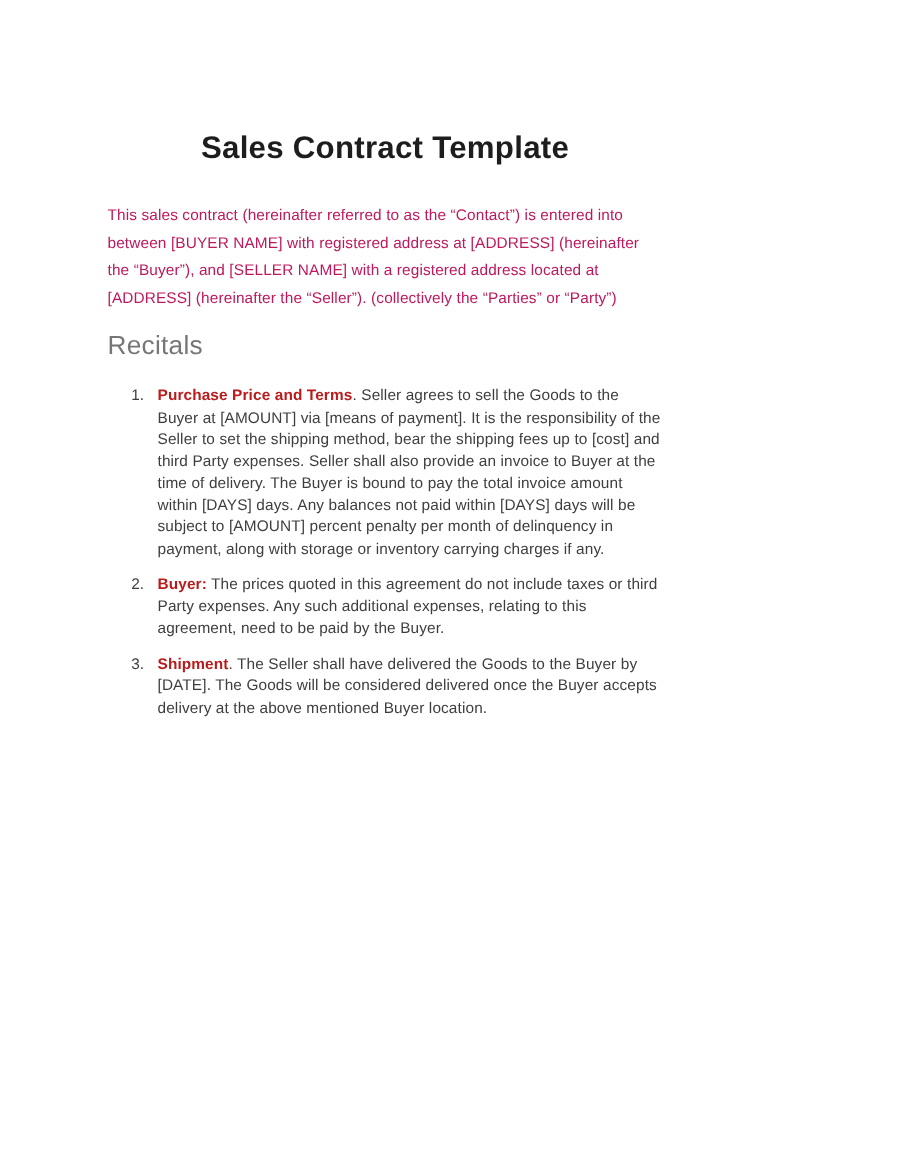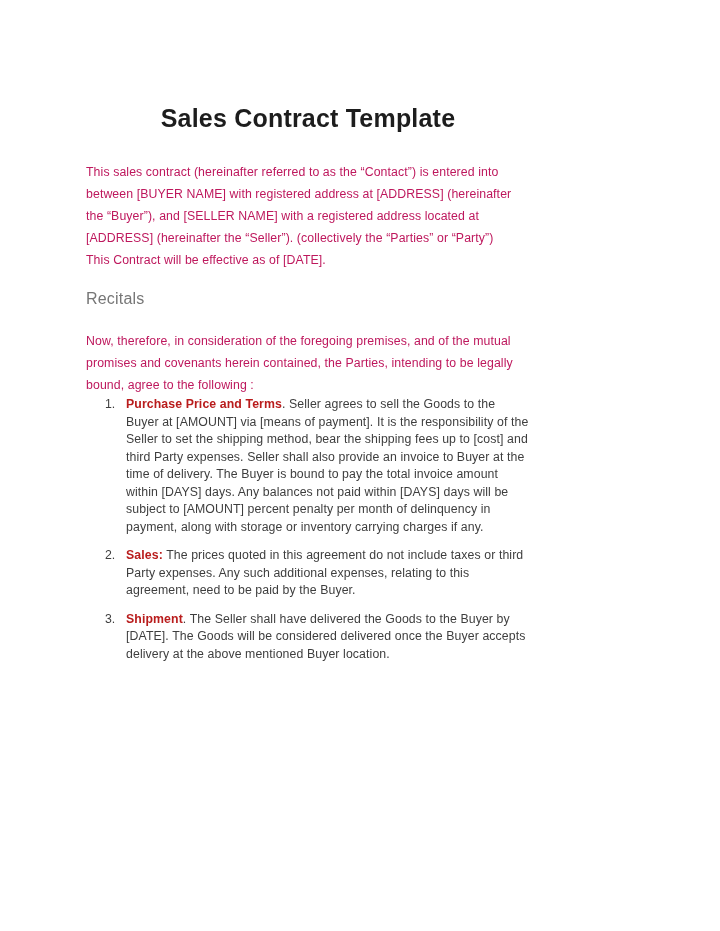--- a/index.html
+++ b/index.html
@@ -32,21 +32,21 @@
     line-height: 22px;
     color: #be185d;
     letter-spacing: 0.1px;
   }
   .mb-7  { margin-bottom: 7px; }
   .mb-6  { margin-bottom: 6px; }
   .mb-10 { margin-bottom: 10px; }
   .mb-4  { margin-bottom: 4px; }
   h2.recitals {
     margin: 18px 0 21px 0;
-    font-size: 16px;
+    font-size: 21px;
     line-height: 20px;
     font-weight: normal;
     color: #767676;
     letter-spacing: 0.2px;
   }
   .terms { margin: 0; padding: 0; }
   .term-item {
     display: flex;
     align-items: flex-start;
     margin-bottom: 11px;
@@ -74,38 +74,36 @@
 </style>
 </head>
 <body>
 
 <div class="page">
 
   <h1 class="doc-title">Sales Contract Template</h1>
 
   <p class="body-par mb-7">This sales contract (hereinafter referred to as the “Contact”) is entered into between [BUYER NAME] with registered address at [ADDRESS] (hereinafter the “Buyer”), and [SELLER NAME] with a registered address located at [ADDRESS] (hereinafter the “Seller”). (collectively the “Parties” or “Party”)</p>
 
-  <p class="body-par">This Contract will be effective as of [DATE].</p>
 
   <h2 class="recitals">Recitals</h2>
 
 
 
-  <p class="body-par mb-4">Now, therefore, in consideration of the foregoing premises, and of the mutual promises and covenants herein contained, the Parties, intending to be legally bound, agree to the following :</p>
 
   <div class="terms">
 
     <div class="term-item">
       <span class="term-number">1.</span>
       <span class="term-text"><b>Purchase Price and Terms</b><span>. Seller agrees to sell the Goods to the Buyer at [AMOUNT] via [means of payment]. It is the responsibility of the Seller to set the shipping method, bear the shipping fees up to [cost] and third Party expenses. Seller shall also provide an invoice to Buyer at the time of delivery. The Buyer is bound to pay the total invoice amount within [DAYS] days. Any balances not paid within [DAYS] days will be subject to [AMOUNT] percent penalty per month of delinquency in payment, along with storage or inventory carrying charges if any.</span></span>
     </div>
 
     <div class="term-item">
       <span class="term-number">2.</span>
-      <span class="term-text"><b>Sales:</b><span> The prices quoted in this agreement do not include taxes or third Party expenses. Any such additional expenses, relating to this agreement, need to be paid by the Buyer.</span></span>
+      <span class="term-text"><b>Buyer:</b><span> The prices quoted in this agreement do not include taxes or third Party expenses. Any such additional expenses, relating to this agreement, need to be paid by the Buyer.</span></span>
     </div>
 
     <div class="term-item">
       <span class="term-number">3.</span>
       <span class="term-text"><b>Shipment</b><span>. The Seller shall have delivered the Goods to the Buyer by [DATE]. The Goods will be considered delivered once the Buyer accepts delivery at the above mentioned Buyer location.</span></span>
     </div>
 
   </div>
 
 </div>

